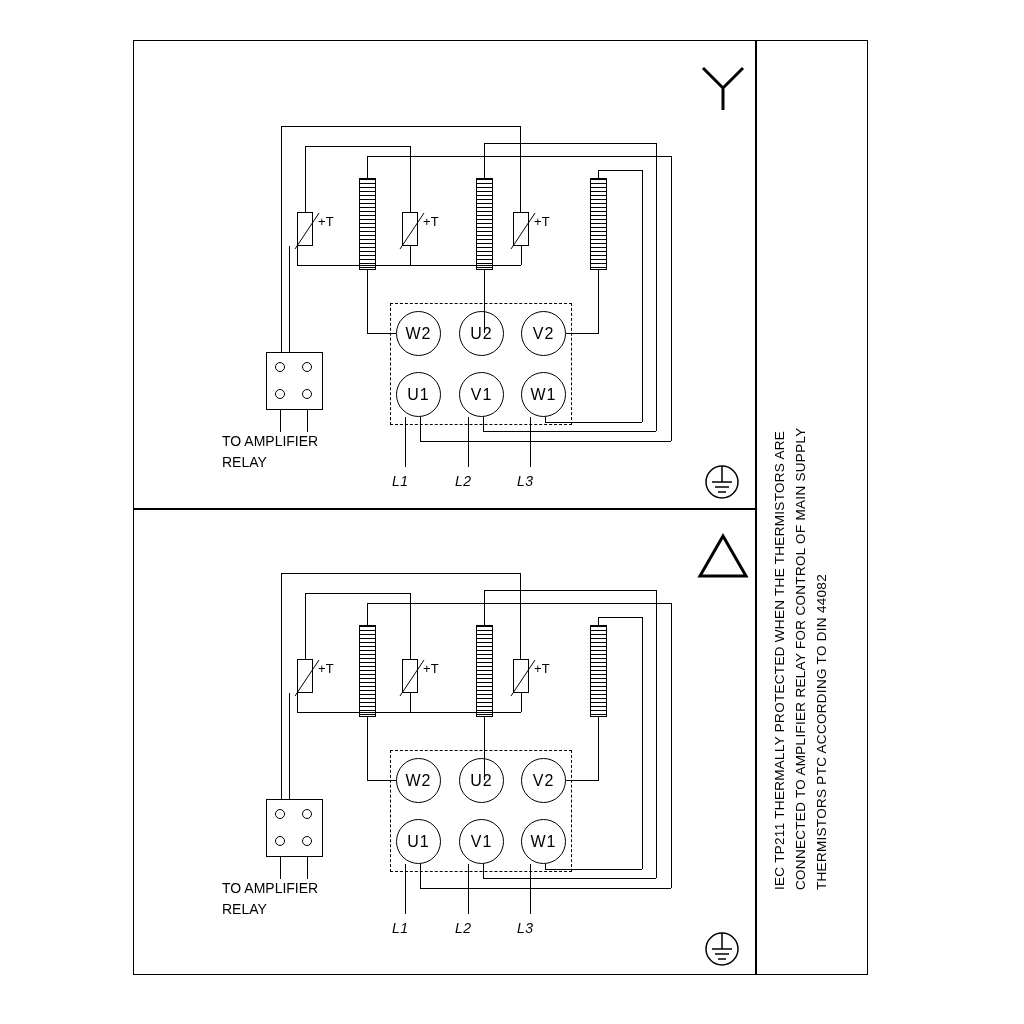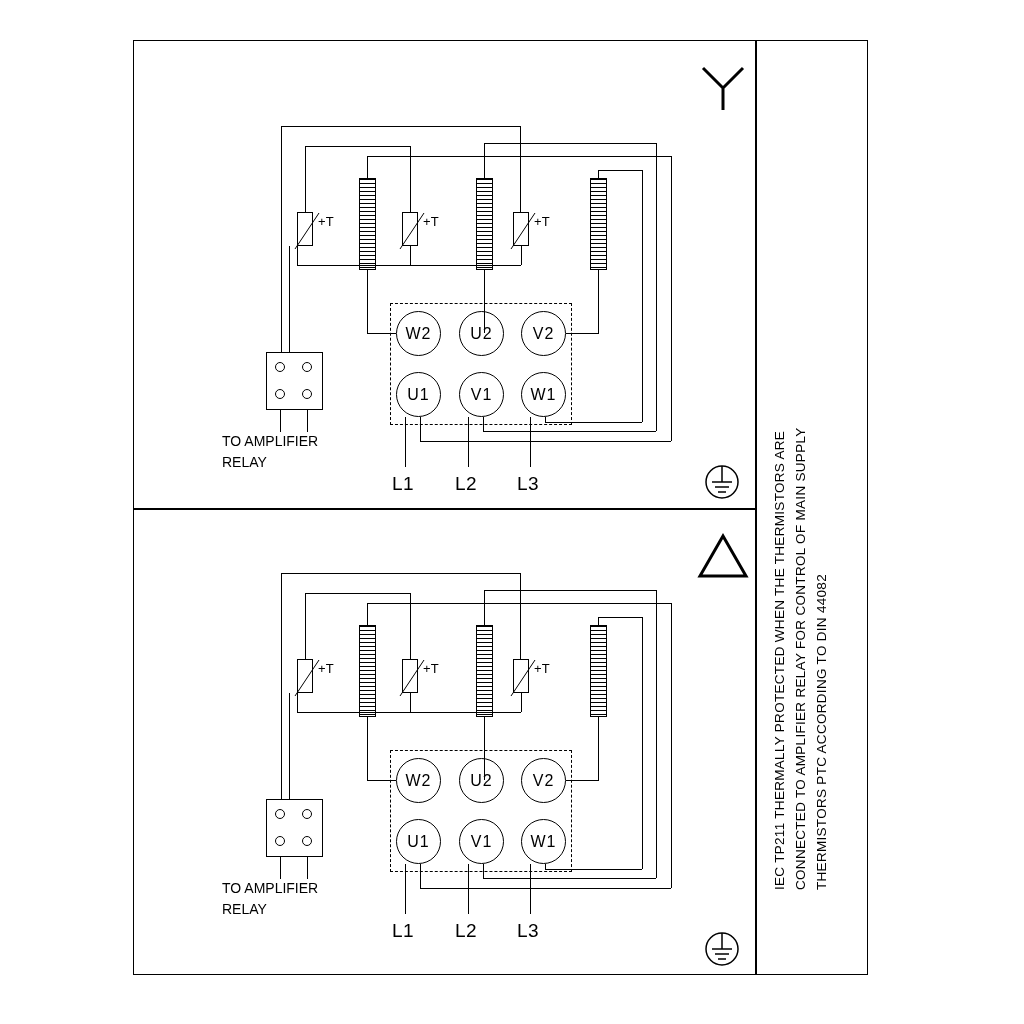--- a/index.html
+++ b/index.html
@@ -108,22 +108,23 @@
     background: #fff;
     box-sizing: border-box;
   }
   .label {
     position: absolute;
     font-size: 14px;
     white-space: pre;
   }
   .phase-label {
     position: absolute;
-    font-size: 19px;
+    font-size: 14px;
     letter-spacing: 0.5px;
+    font-style: italic;
   }
   .note {
     position: absolute;
     font-size: 13.5px;
     letter-spacing: 0.3px;
     white-space: nowrap;
     transform-origin: 0 0;
     transform: rotate(-90deg);
   }
   .sym {

